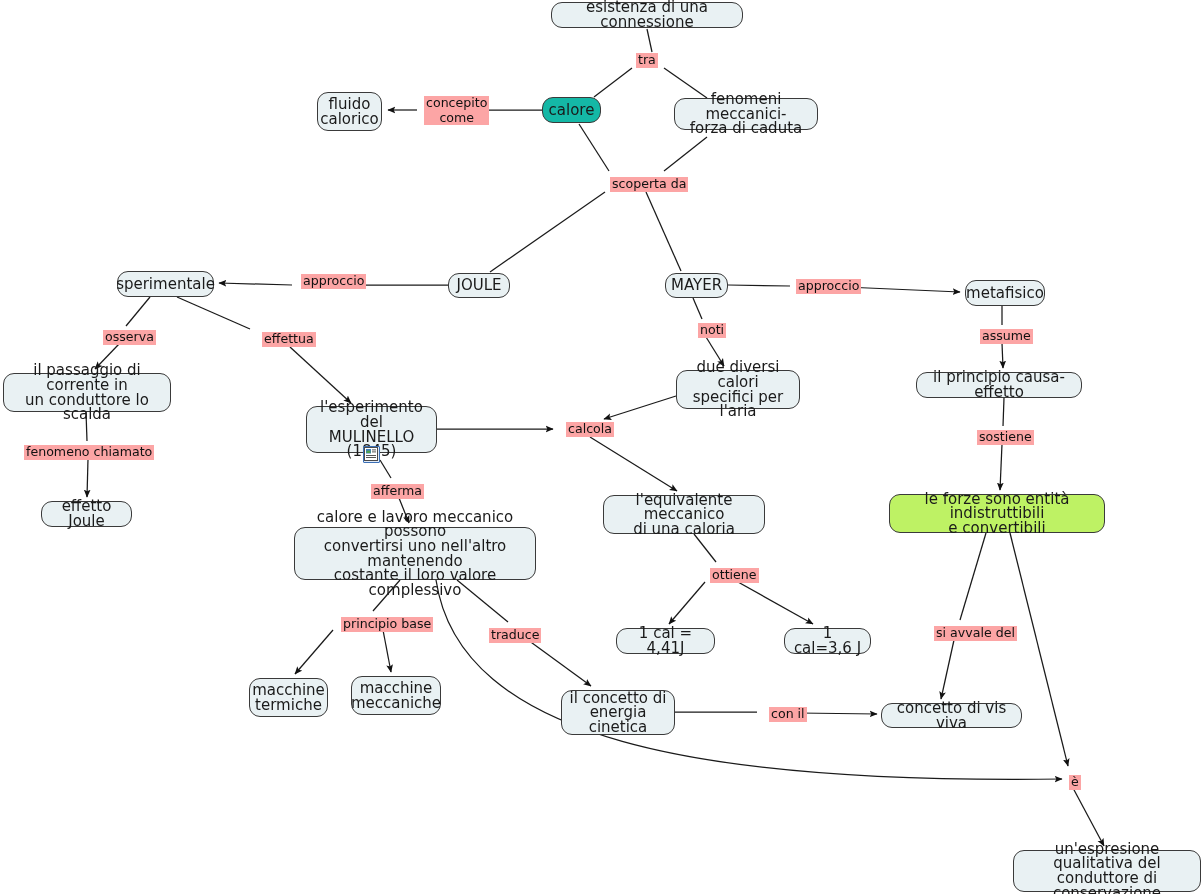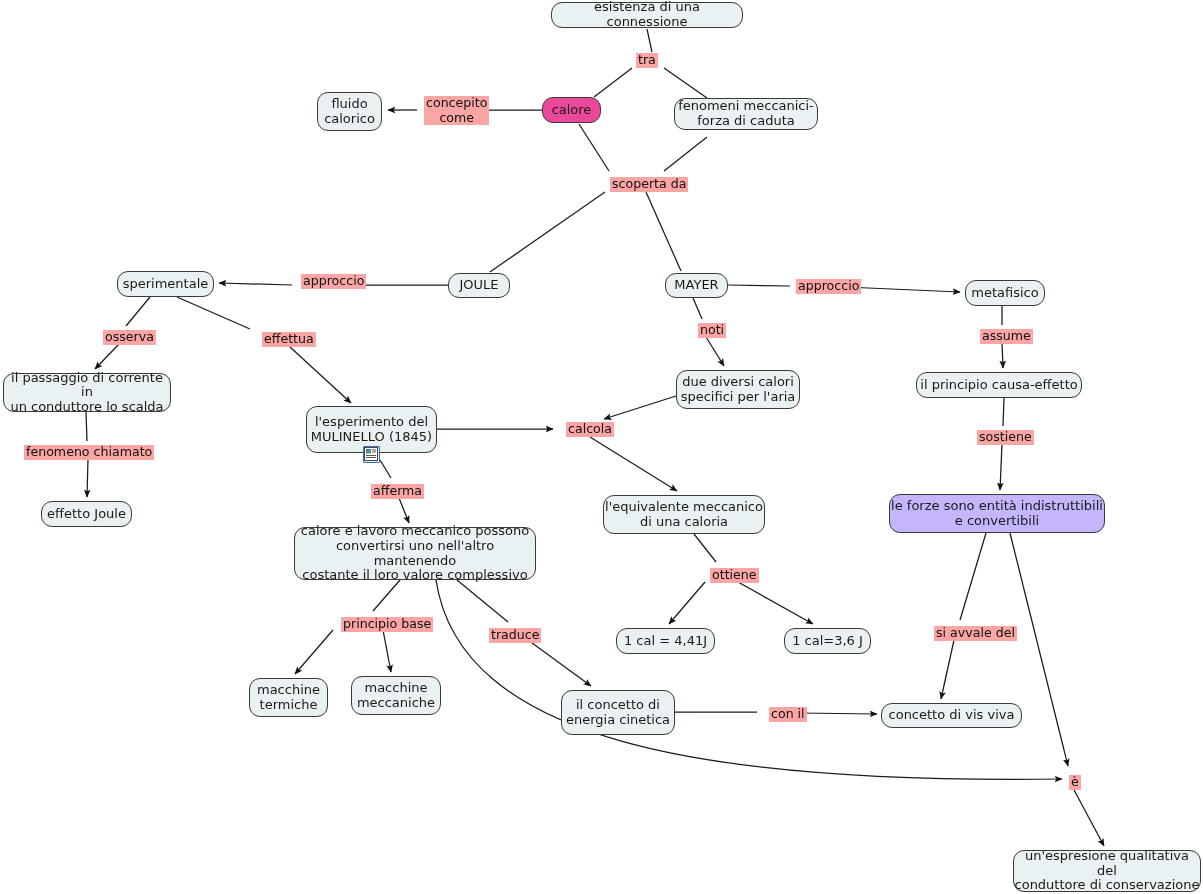--- a/index.html
+++ b/index.html
@@ -30,23 +30,23 @@
     box-sizing: border-box;
     background: #e9f1f3;
     border: 1.4px solid #3a3a3a;
     border-radius: 11px;
     display: flex;
     align-items: center;
     justify-content: center;
     text-align: center;
     color: #1a1a1a;
     font-family: "DejaVu Sans", sans-serif;
-    font-size: 13px;
+    font-size: 15px;
     line-height: 14.6px;
-    padding: 2px 0;
+    padding: 2px 7px;
     white-space: pre-line;
     z-index: 3;
   }
   .link-label {
     position: absolute;
     color: #111111;
     font-family: "DejaVu Sans", sans-serif;
     font-size: 12.6px;
     line-height: 14.6px;
     text-align: center;
@@ -123,40 +123,40 @@
         <path d="M 954,640 L 941,699" fill="none" stroke="#1a1a1a" stroke-width="1.25" marker-end="url(#arrowhead)"></path>
         <path d="M 1010,533 L 1068,766" fill="none" stroke="#1a1a1a" stroke-width="1.25" marker-end="url(#arrowhead)"></path>
         <path d="M 675,712 L 757,712" fill="none" stroke="#1a1a1a" stroke-width="1.25"></path>
         <path d="M 798,713 L 877,714" fill="none" stroke="#1a1a1a" stroke-width="1.25" marker-end="url(#arrowhead)"></path>
         <path d="M 1073,788 L 1104,846" fill="none" stroke="#1a1a1a" stroke-width="1.25" marker-end="url(#arrowhead)"></path>
       </g>
   </svg>
 
   <div id="node-layer">
       <div class="node" style="left: 551px; top: 2px; width: 192px; height: 26px; background: rgb(233, 241, 243); border-color: rgb(58, 58, 58);">esistenza di una connessione</div>
-      <div class="node" style="left: 542px; top: 97px; width: 59px; height: 26px; background: #ec4899; border-color: rgb(58, 58, 58);">calore</div>
+      <div class="node" style="left: 542px; top: 97px; width: 59px; height: 26px; background: #14b8a6; border-color: rgb(58, 58, 58);">calore</div>
       <div class="node" style="left: 674px; top: 98px; width: 144px; height: 32px; background: rgb(233, 241, 243); border-color: rgb(58, 58, 58);">fenomeni meccanici-
 forza di caduta</div>
       <div class="node" style="left: 317px; top: 92px; width: 65px; height: 39px; background: rgb(233, 241, 243); border-color: rgb(58, 58, 58);">fluido
 calorico</div>
       <div class="node" style="left: 448px; top: 273px; width: 62px; height: 25px; background: rgb(233, 241, 243); border-color: rgb(58, 58, 58);">JOULE</div>
       <div class="node" style="left: 665px; top: 273px; width: 63px; height: 25px; background: rgb(233, 241, 243); border-color: rgb(58, 58, 58);">MAYER</div>
       <div class="node" style="left: 117px; top: 271px; width: 97px; height: 26px; background: rgb(233, 241, 243); border-color: rgb(58, 58, 58);">sperimentale</div>
       <div class="node" style="left: 965px; top: 280px; width: 80px; height: 26px; background: rgb(233, 241, 243); border-color: rgb(58, 58, 58);">metafisico</div>
       <div class="node" style="left: 3px; top: 373px; width: 168px; height: 39px; background: rgb(233, 241, 243); border-color: rgb(58, 58, 58);">il passaggio di corrente in
 un conduttore lo scalda</div>
       <div class="node" style="left: 41px; top: 501px; width: 91px; height: 26px; background: rgb(233, 241, 243); border-color: rgb(58, 58, 58);">effetto Joule</div>
       <div class="node" style="left: 306px; top: 406px; width: 131px; height: 47px; background: rgb(233, 241, 243); border-color: rgb(58, 58, 58);">l'esperimento del
 MULINELLO (1845)</div>
       <div class="node" style="left: 676px; top: 370px; width: 124px; height: 39px; background: rgb(233, 241, 243); border-color: rgb(58, 58, 58);">due diversi calori
 specifici per l'aria</div>
       <div class="node" style="left: 916px; top: 372px; width: 166px; height: 26px; background: rgb(233, 241, 243); border-color: rgb(58, 58, 58);">il principio causa-effetto</div>
       <div class="node" style="left: 603px; top: 495px; width: 162px; height: 39px; background: rgb(233, 241, 243); border-color: rgb(58, 58, 58);">l'equivalente meccanico
 di una caloria</div>
-      <div class="node" style="left: 889px; top: 494px; width: 216px; height: 39px; background: #c4b5fd; border-color: rgb(58, 58, 58);">le forze sono entità indistruttibili
+      <div class="node" style="left: 889px; top: 494px; width: 216px; height: 39px; background: #bef264; border-color: rgb(58, 58, 58);">le forze sono entità indistruttibili
 e convertibili</div>
       <div class="node" style="left: 294px; top: 527px; width: 242px; height: 53px; background: rgb(233, 241, 243); border-color: rgb(58, 58, 58);">calore e lavoro meccanico possono
 convertirsi uno nell'altro mantenendo
 costante il loro valore complessivo</div>
       <div class="node" style="left: 616px; top: 628px; width: 99px; height: 26px; background: rgb(233, 241, 243); border-color: rgb(58, 58, 58);">1 cal = 4,41J</div>
       <div class="node" style="left: 784px; top: 628px; width: 87px; height: 26px; background: rgb(233, 241, 243); border-color: rgb(58, 58, 58);">1 cal=3,6 J</div>
       <div class="node" style="left: 249px; top: 678px; width: 79px; height: 39px; background: rgb(233, 241, 243); border-color: rgb(58, 58, 58);">macchine
 termiche</div>
       <div class="node" style="left: 351px; top: 676px; width: 90px; height: 39px; background: rgb(233, 241, 243); border-color: rgb(58, 58, 58);">macchine
 meccaniche</div>

